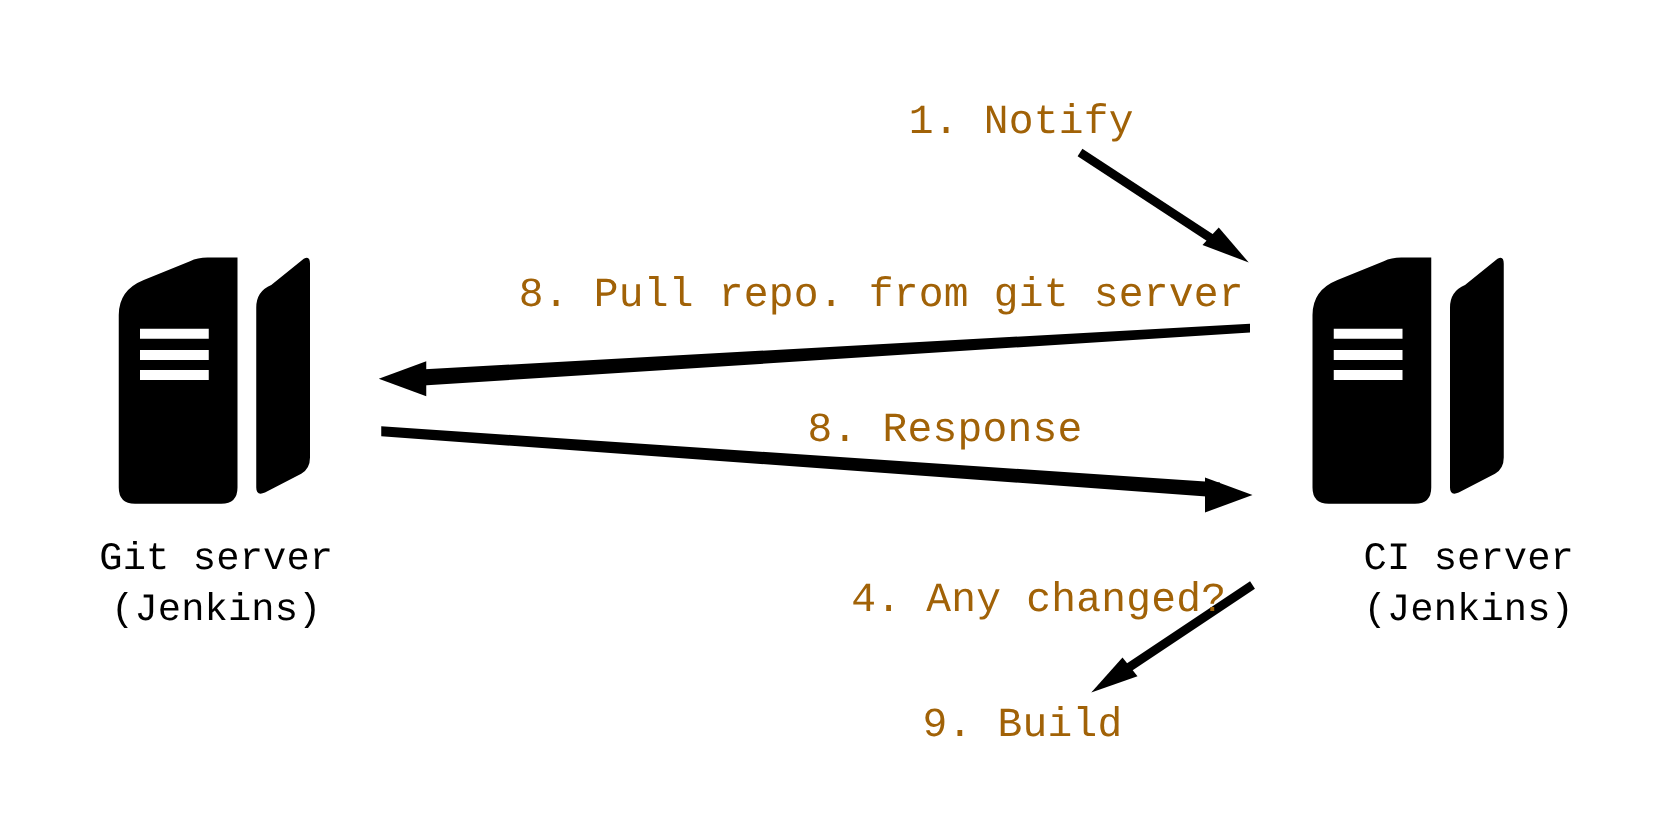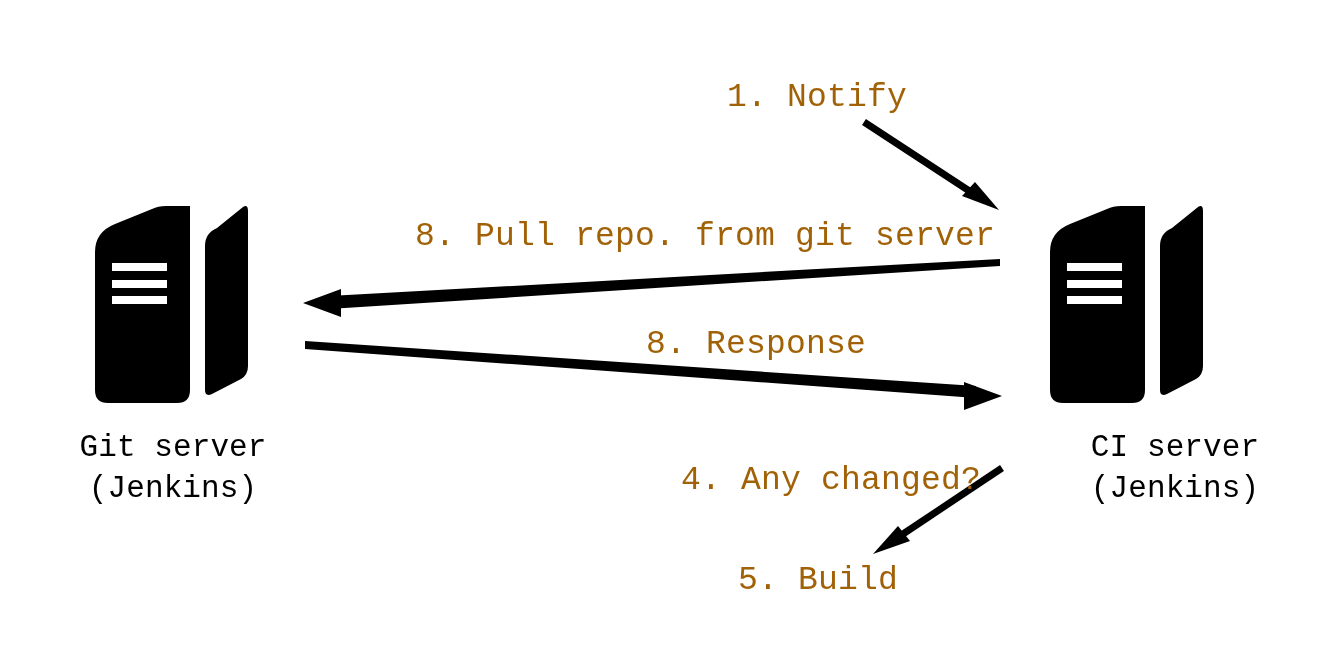--- a/index.html
+++ b/index.html
@@ -140,15 +140,15 @@
   </div>
 
   <div class="edge-label" style="left: 727px; top: 79px;">1. Notify</div>
 
   <div class="edge-label" style="left: 415px; top: 218px;">8. Pull repo. from git server</div>
 
   <div class="edge-label" style="left: 646px; top: 326px;">8. Response</div>
 
   <div class="edge-label" style="left: 681px; top: 462px;">4. Any changed?</div>
 
-  <div class="edge-label" style="left: 738px; top: 562px;">5. Build</div>
+  <div class="edge-label" style="left: 738px; top: 562px;">9. Build</div>
 
 </div>
 
 </body></html>

